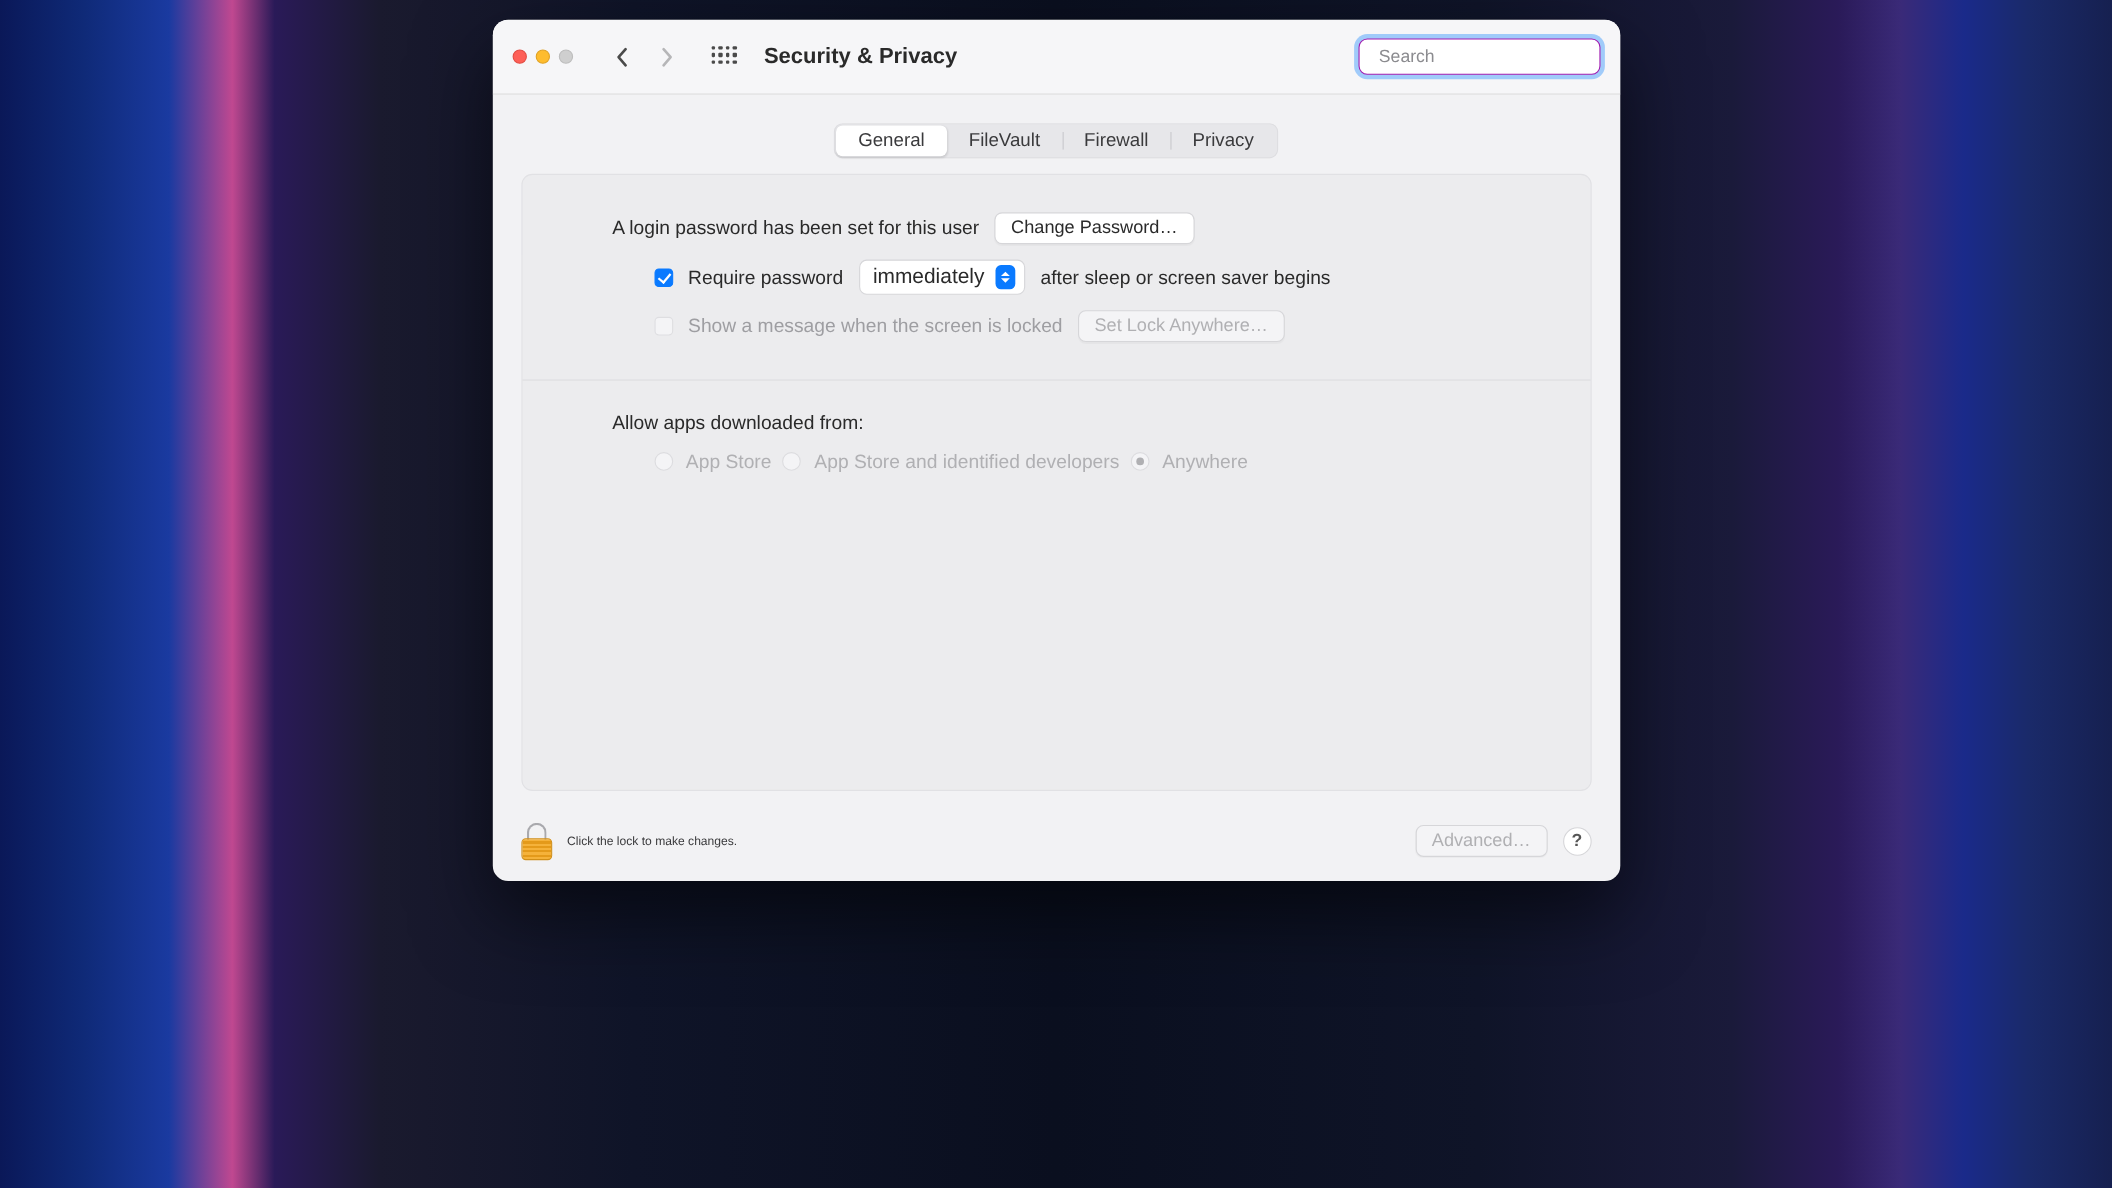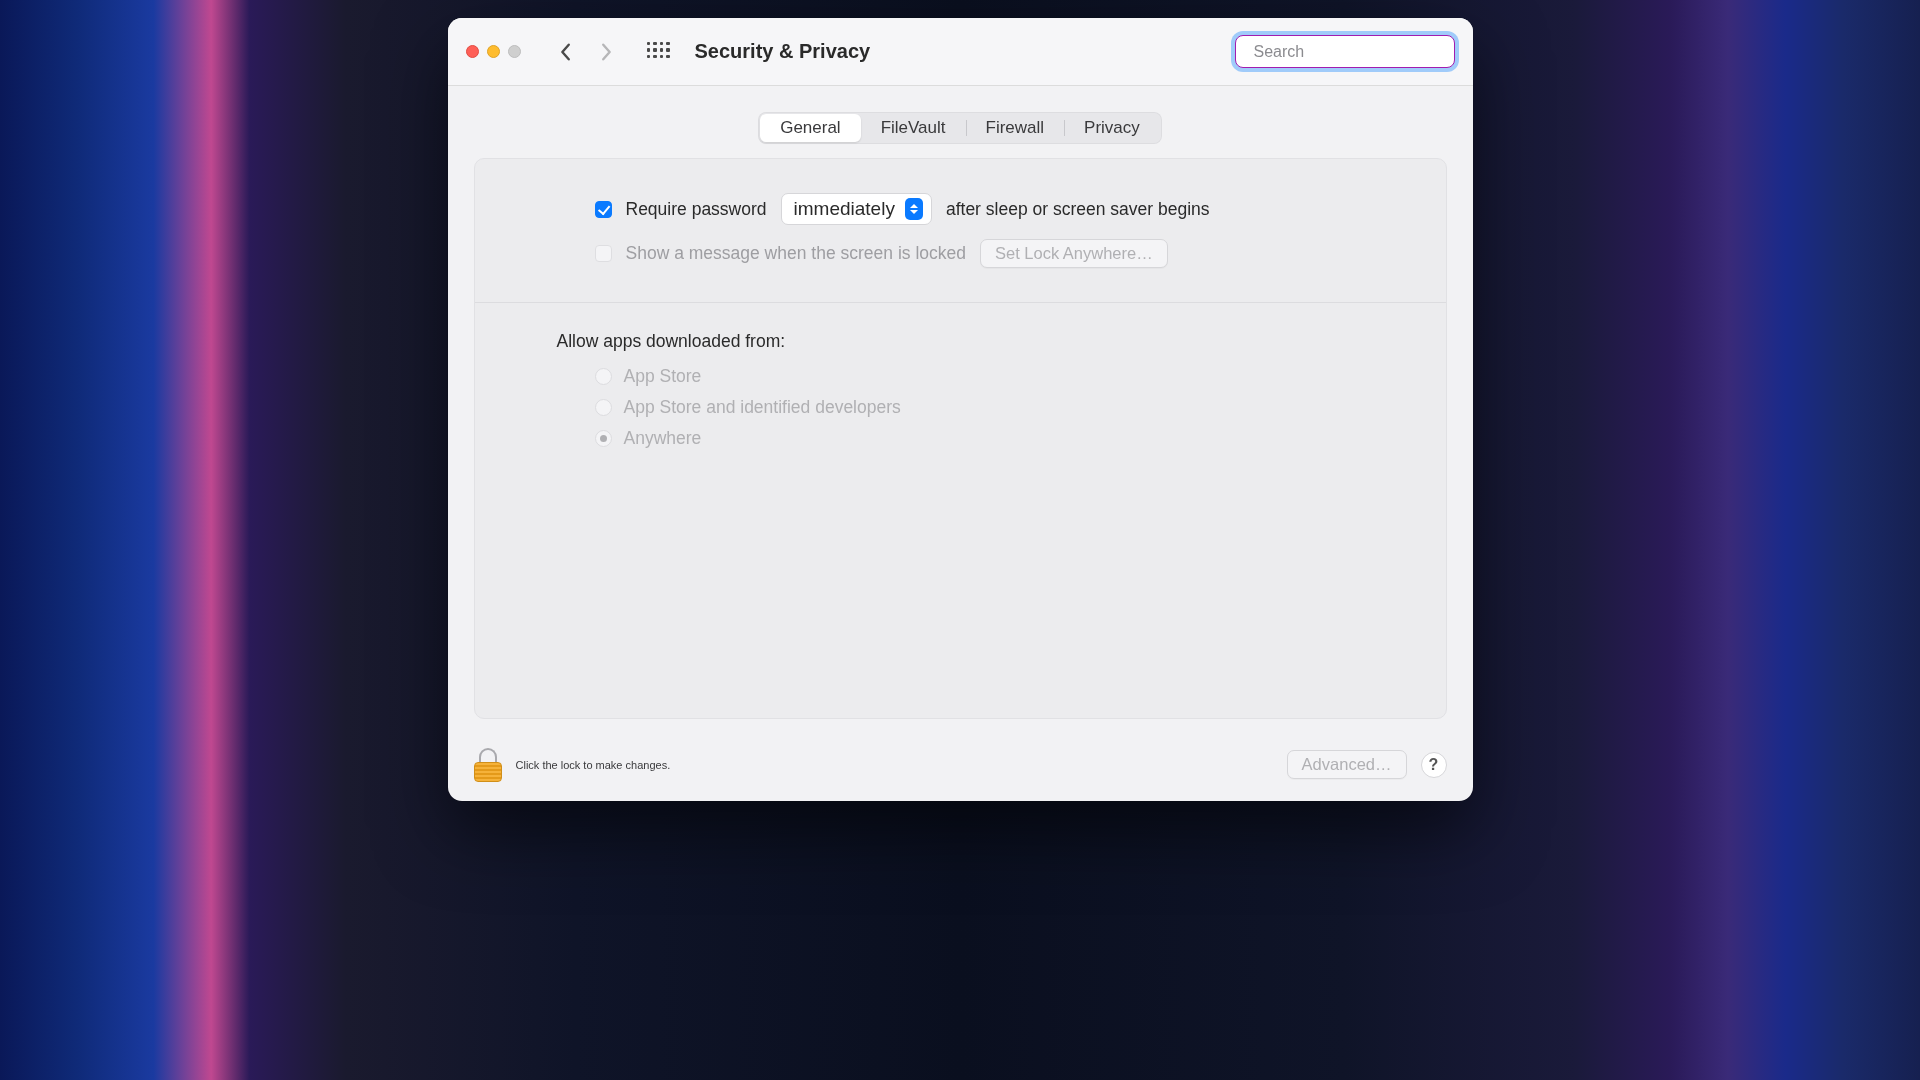--- a/index.html
+++ b/index.html
@@ -83,21 +83,21 @@
   background:#fff; border:1px solid #d6d6d9; border-radius:7px; padding:4px 8px 4px 12px;
   font-size:19px; display:flex; align-items:center; gap:10px;
 }
 .stepper { width:18px; height:22px; background:#0a7aff; border-radius:5px; display:flex; flex-direction:column; align-items:center; justify-content:center; gap:0px; }
 .stepper span { width:0; height:0; border-left:4px solid transparent; border-right:4px solid transparent; }
 .stepper .up { border-bottom:4.5px solid #fff; margin-bottom:2px;}
 .stepper .down { border-top:4.5px solid #fff; }
 .muted { color:#9e9ea2; }
 hr.sep { border:none; border-top:1px solid #dcdcdf; margin: 34px -48px 28px; }
 .section-title { font-size:17.5px; color:#2a2a2a; margin-left:34px; margin-bottom:14px;}
-.radio-group { margin-left:72px; display:flex; flex-direction:column; gap:10px; }
+.radio-group { margin-left:72px; display:flex; flex-direction:row; gap:10px; }
 .radio-row { display:flex; align-items:center; gap:12px; font-size:17.5px; }
 .radio { width:17px; height:17px; border-radius:50%; border:1px solid #dcdcdf; background:#f4f4f6; display:flex; align-items:center; justify-content:center;}
 .radio.selected::after { content:""; width:7px; height:7px; border-radius:50%; background:#b0b0b3;}
 .radio-row span.lbl { color:#b0b0b3; }
 
 .footer {
   height:64px; border-top:1px solid transparent; display:flex; align-items:center;
   padding: 0 26px 10px; gap:14px;
 }
 .lock { width:28px; height:34px; position:relative; }
@@ -165,20 +165,24 @@
       <div class="tabs">
         <div class="tab active">General</div>
         <div class="tab">FileVault</div>
         <div class="tab">Firewall</div>
         <div class="tab">Privacy</div>
       </div>
     </div>
 
     <div class="panel">
 
+      <div class="row login-row">
+        <span>A login password has been set for this user</span>
+        <button class="btn">Change Password…</button>
+      </div>
 
       <div class="row check-indent">
         <span class="checkbox checked"></span>
         <span>Require password</span>
         <div class="select">
           <span>immediately</span>
           <span class="stepper">
               <span class="up"></span>
               <span class="down"></span>
             </span>

